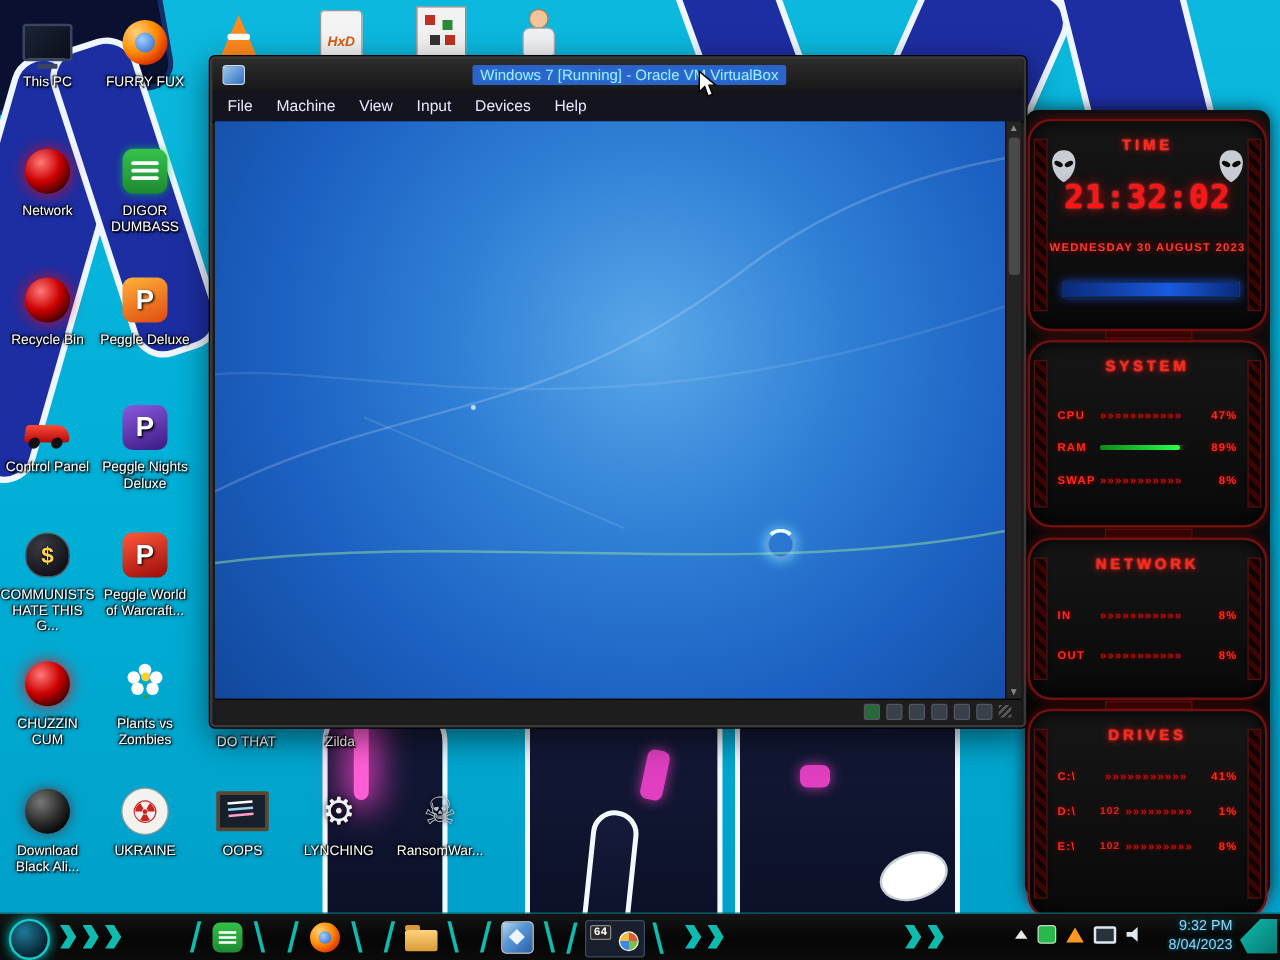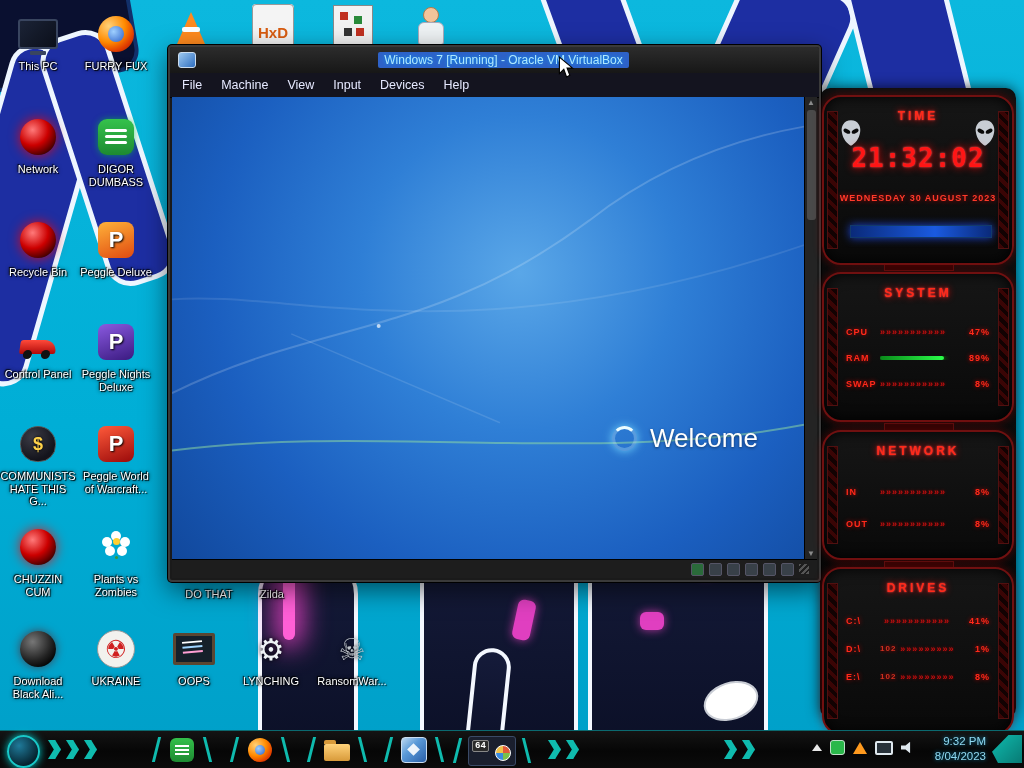--- a/index.html
+++ b/index.html
@@ -44,21 +44,21 @@
   .ig-radiation{width:36px;height:36px;border-radius:50%;background:#f2f2ee;display:flex;align-items:center;justify-content:center;border:1px solid #999;}
   .ig-radiation span{color:#d02020;font-size:25px;line-height:1;font-family:"DejaVu Sans",sans-serif;}
   .ig-skull{display:flex;align-items:center;justify-content:center;}
   .ig-skull span{color:#c0c6cc;font-size:30px;text-shadow:0 0 4px #000;font-family:"DejaVu Sans",sans-serif;}
   .ig-gear{display:flex;align-items:center;justify-content:center;}
   .ig-gear span{color:#eef2f6;font-size:30px;text-shadow:0 0 5px #000;font-family:"DejaVu Sans",sans-serif;}
   .ig-board{width:36px;height:26px;background:#15202a;border:3px solid #5a4632;border-radius:2px;position:relative;}
   .ig-board::after{content:"";position:absolute;left:6px;top:5px;width:20px;height:2px;background:#fff;box-shadow:0 5px 0 #9fd4ff,0 10px 0 #ff9fd4;transform:rotate(-5deg);}
   .ig-cone{width:0;height:0;border-left:14px solid transparent;border-right:14px solid transparent;border-bottom:32px solid #ff8a1e;position:relative;}
   .ig-cone::after{content:"";position:absolute;left:-9px;top:15px;width:18px;height:5px;background:#fff;border-radius:2px;}
-  .ig-hxd span{font-weight:bold;font-size:15px;color:#d85c10;background:#f4f4f4;padding:19px 5px;border-radius:4px;border:1px solid #999;}
+  .ig-hxd span{font-weight:bold;font-style:italic;font-size:11px;color:#d85c10;background:#f4f4f4;padding:19px 5px;border-radius:4px;border:1px solid #999;}
   .ig-maze{width:38px;height:38px;background:#f2f2f2;border:1px solid #888;position:relative;}
   .ig-maze::after{content:"";position:absolute;left:6px;top:6px;width:8px;height:8px;background:#c03020;box-shadow:14px 4px 0 #2a8a3a,4px 16px 0 #333,16px 16px 0 #c03020;}
   .ig-person{position:relative;width:26px;height:38px;}
   .ig-person::before{content:"";position:absolute;left:6px;top:0;width:14px;height:14px;border-radius:50%;background:#f2c49a;border:1px solid #b07a4a;}
   .ig-person::after{content:"";position:absolute;left:1px;top:15px;width:24px;height:21px;background:#eef2f4;border-radius:6px 6px 3px 3px;border:1px solid #aab;}
 
   .flabel{position:absolute;color:#fff;font-size:11px;text-align:center;z-index:3;
     text-shadow:1px 1px 1px #000,-1px -1px 1px #000,0 0 4px #000;}
 
   
@@ -300,21 +300,21 @@
   </div>
   <div class="di" style="left:314px;top:627px;">
     <div class="ighold">
         <div class="ig-skull">
           <span>☠</span>
         </div>
       </div>
     <div class="ilabel">RansomWar...</div>
   </div>
 
-  <div class="flabel" style="left:177px;top:588px;width:64px;">DO THAT</div>
+  <div class="flabel" style="left:165px;top:588px;width:64px;">DO THAT</div>
   <div class="flabel" style="left:247px;top:588px;width:50px;">Zilda</div>
 
   <div id="vbox">
     <div class="vb-title">
       <span class="vb-ico"></span>
       <span class="vb-title-text">Windows 7 [Running] - Oracle VM VirtualBox</span>
     </div>
     <div class="vb-menu">
       <span class="mi">File</span>
       <span class="mi">Machine</span>
@@ -326,21 +326,20 @@
     <div class="vb-view">
       <svg width="100%" height="100%" viewBox="0 0 636 469" preserveAspectRatio="none">
         <path d="M0,300 C150,225 260,245 420,125 C500,62 580,40 636,30" stroke="rgba(255,255,255,0.18)" stroke-width="2" fill="none"></path>
         <path d="M0,205 C120,195 300,265 636,150" stroke="rgba(255,255,255,0.10)" stroke-width="2" fill="none"></path>
         <path d="M120,240 L330,330" stroke="rgba(255,255,255,0.12)" stroke-width="1.5" fill="none"></path>
         <path d="M0,358 C200,332 430,372 636,332" stroke="rgba(150,225,160,0.5)" stroke-width="2" fill="none"></path>
         <circle cx="208" cy="232" r="2" fill="rgba(255,255,255,0.7)"></circle>
       </svg>
       <div class="welcome">
         <div class="spinner"></div>
-        <span class="welcome-text">Welcome</span>
       </div>
     </div>
     <div class="vb-scroll">
       <span class="sb-arrow">▲</span>
       <div class="sb-thumb"></div>
       <div class="sb-fill"></div>
       <span class="sb-arrow">▼</span>
     </div>
     <div class="vb-status">
       <div class="st green"></div>

